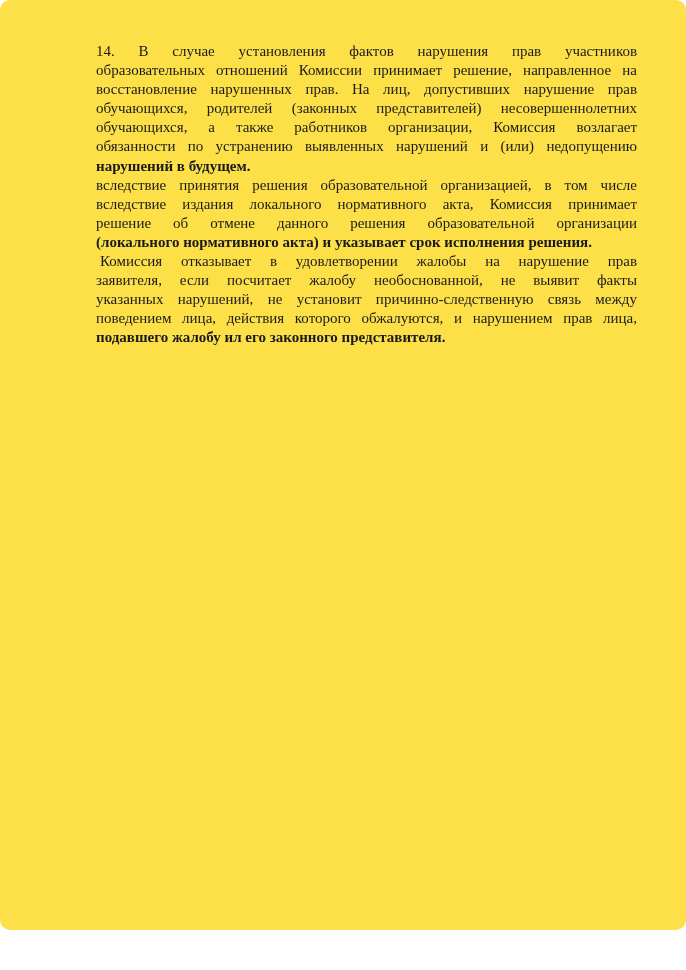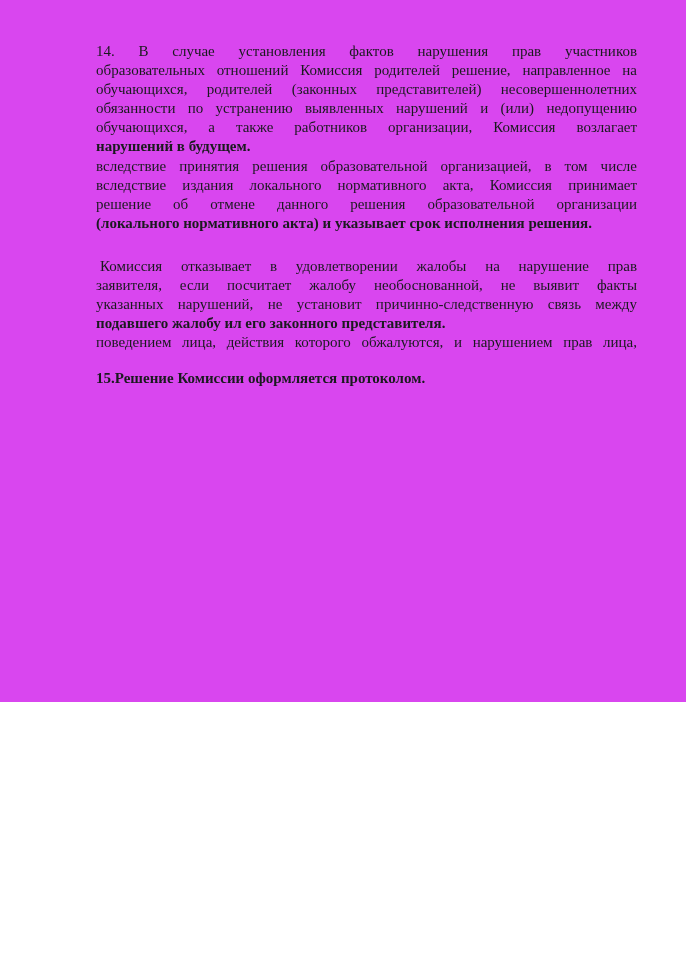--- a/index.html
+++ b/index.html
@@ -3,23 +3,24 @@
 <meta charset="utf-8">
 <style>
   html, body {
     margin: 0;
     padding: 0;
     background: #ffffff;
   }
   .page {
     position: relative;
     width: 686px;
-    height: 702px;
-    background: #d946ef;
+    height: 930px;
+    background: #fde047;
     overflow: hidden;
+    border-radius: 10px;
   }
   .text-block {
     position: absolute;
     left: 96px;
     top: 42px;
     width: 541px;
     font-family: "Liberation Serif", "DejaVu Serif", serif;
     font-size: 15px;
     line-height: 19.1px;
     color: #1a1a1e;
@@ -28,57 +29,54 @@
     height: 19.1px;
     text-align: justify;
     text-align-last: justify;
   }
   .line.last {
     text-align-last: left;
     font-weight: bold;
   }
   .line.indent-first {
     text-indent: 4px;
-    margin-top: 24px;
   }
   .blank-line {
     height: 17px;
   }
 </style>
 </head>
 <body>
 
 <div class="page">
   <div class="text-block">
 
     <div>
       <div class="line">14. В случае установления фактов нарушения прав участников</div>
-      <div class="line">образовательных отношений Комиссия родителей решение, направленное на</div>
+      <div class="line">образовательных отношений Комиссии принимает решение, направленное на</div>
+      <div class="line">восстановление нарушенных прав. На лиц, допустивших нарушение прав</div>
       <div class="line">обучающихся, родителей (законных представителей) несовершеннолетних</div>
+      <div class="line">обучающихся, а также работников организации, Комиссия возлагает</div>
       <div class="line">обязанности по устранению выявленных нарушений и (или) недопущению</div>
-      <div class="line">обучающихся, а также работников организации, Комиссия возлагает</div>
       <div class="line last">нарушений в будущем.</div>
     </div>
 
     <div>
       <div class="line">вследствие принятия решения образовательной организацией, в том числе</div>
       <div class="line">вследствие издания локального нормативного акта, Комиссия принимает</div>
       <div class="line">решение об отмене данного решения образовательной организации</div>
       <div class="line last">(локального нормативного акта) и указывает срок исполнения решения.</div>
     </div>
 
     <div>
       <div class="line indent-first">Комиссия отказывает в удовлетворении жалобы на нарушение прав</div>
       <div class="line">заявителя, если посчитает жалобу необоснованной, не выявит факты</div>
       <div class="line">указанных нарушений, не установит причинно-следственную связь между</div>
+      <div class="line">поведением лица, действия которого обжалуются, и нарушением прав лица,</div>
       <div class="line last">подавшего жалобу ил его законного представителя.</div>
-      <div class="line">поведением лица, действия которого обжалуются, и нарушением прав лица,</div>
     </div>
 
     <div class="blank-line"></div>
 
-    <div>
-      <div class="line last">15.Решение Комиссии оформляется протоколом.</div>
-    </div>
 
 
   </div>
 </div>
 
 </body></html>

